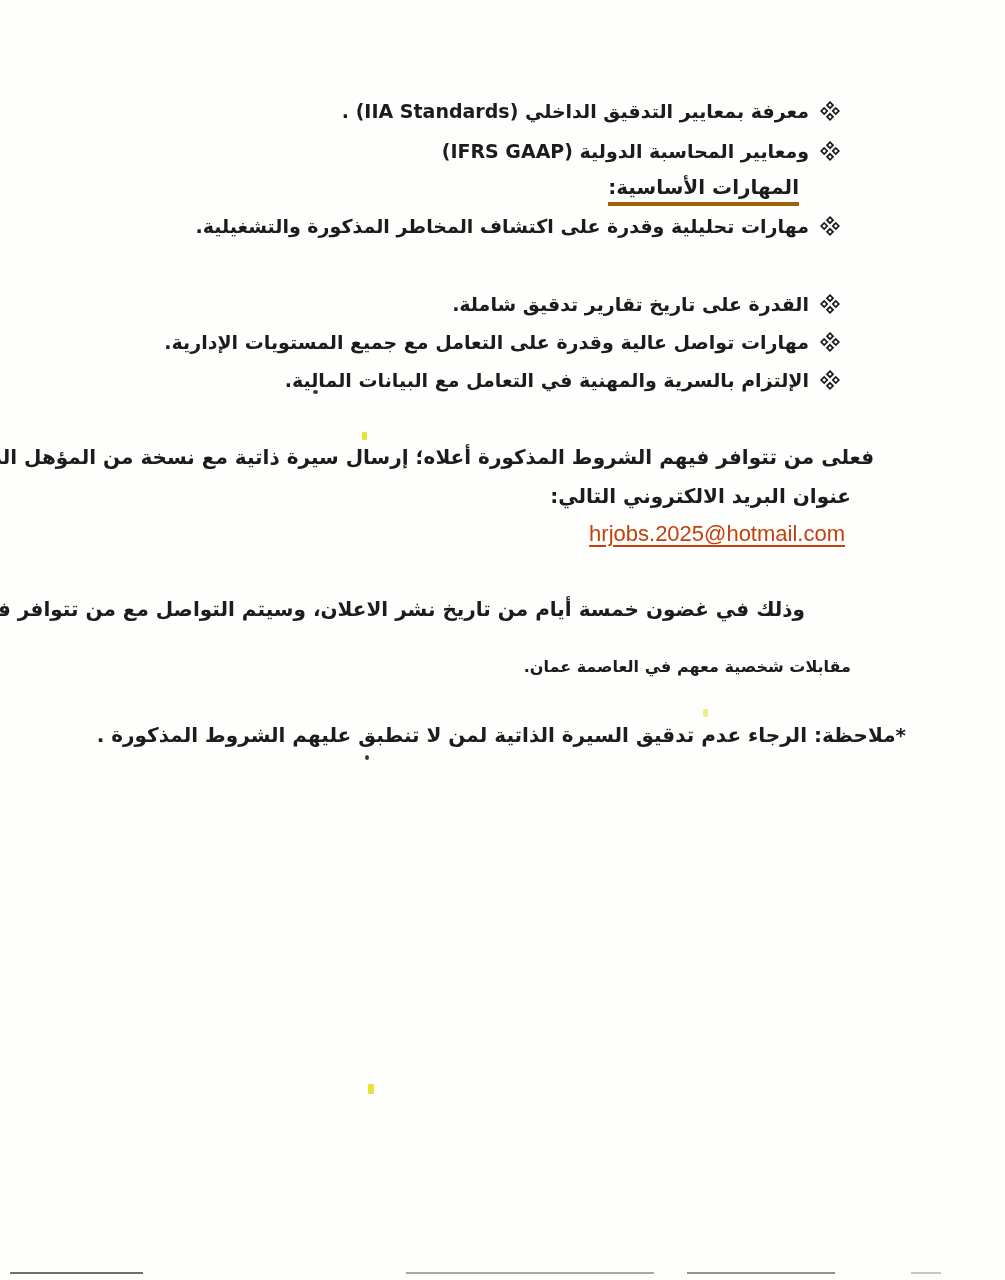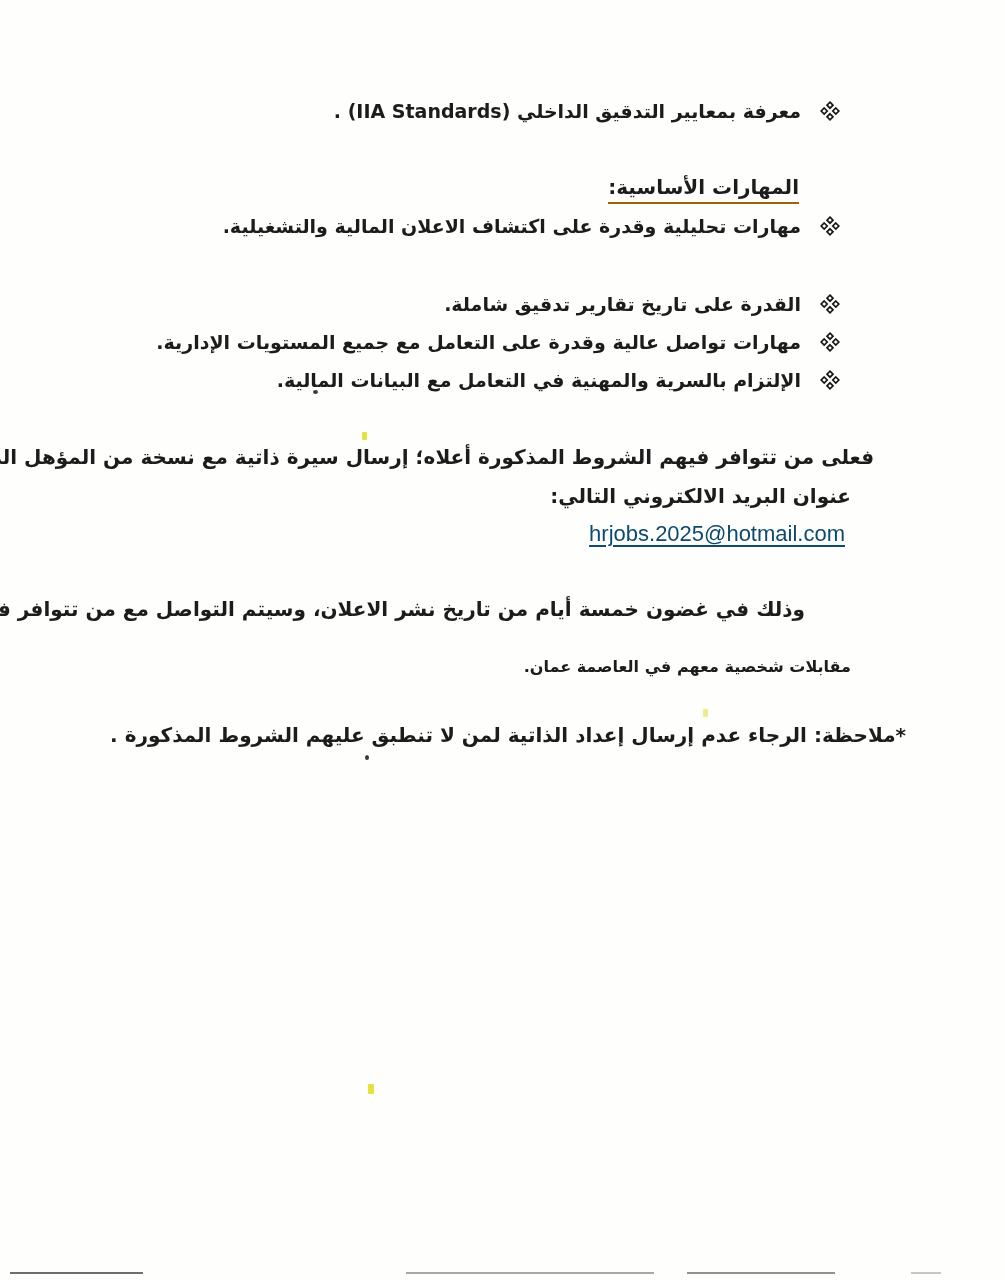--- a/index.html
+++ b/index.html
@@ -23,21 +23,21 @@
     line-height: 27px;
     color: #1c1c1c;
     letter-spacing: 0.1px;
   }
   .bullet-row {
     position: absolute;
     right: 165px;
     display: flex;
     direction: rtl;
     align-items: flex-start;
-    gap: 19px;
+    gap: 11px;
   }
   .bullet-row .txt {
     direction: rtl;
     unicode-bidi: plaintext;
     white-space: nowrap;
     font-size: 19px;
     font-weight: 700;
     line-height: 24px;
   }
   .bullet-icon {
@@ -46,30 +46,30 @@
     height: 20px;
     margin-top: 2px;
   }
   .skills-heading {
     position: absolute;
     right: 206px;
     direction: rtl;
     white-space: nowrap;
     font-size: 20px;
     font-weight: 700;
-    border-bottom: 2px solid #a16207;
+    border-bottom: 4px solid #a16207;
     padding-bottom: 3px;
   }
   .email {
     position: absolute;
     direction: ltr;
     font-family: "Liberation Sans", sans-serif;
     font-size: 22px;
     font-weight: 400;
-    color: #0c4a6e;
+    color: #c2410c;
     text-decoration: underline;
     text-underline-offset: 4px;
     white-space: nowrap;
   }
   .speck { position: absolute; border-radius: 1px; }
   .speck.yellow { width: 5px; height: 8px; background: #e3de2a; opacity: 0.9; }
   .speck.ink-dot { width: 4px; height: 5px; background: #3a3a3a; border-radius: 50%; }
   .scan-edge-seg { position: absolute; height: 2px; top: 1272px; }
 </style>
 </head>
@@ -82,33 +82,44 @@
       <g fill="#ffffff" stroke="#161616" stroke-width="1.7" stroke-linejoin="miter">
         <path d="M10 1.2 L13 4.2 L10 7.2 L7 4.2 Z"></path>
         <path d="M4.2 7 L7.2 10 L4.2 13 L1.2 10 Z"></path>
         <path d="M15.8 7 L18.8 10 L15.8 13 L12.8 10 Z"></path>
         <path d="M10 12.8 L13 15.8 L10 18.8 L7 15.8 Z"></path>
       </g>
     </svg>
     <span class="txt">معرفة بمعايير التدقيق الداخلي (IIA Standards) .</span>
   </div>
 
+  <div class="bullet-row" style="top:139px">
+    <svg class="bullet-icon" viewBox="0 0 20 20">
+      <g fill="#ffffff" stroke="#161616" stroke-width="1.7" stroke-linejoin="miter">
+        <path d="M10 1.2 L13 4.2 L10 7.2 L7 4.2 Z"></path>
+        <path d="M4.2 7 L7.2 10 L4.2 13 L1.2 10 Z"></path>
+        <path d="M15.8 7 L18.8 10 L15.8 13 L12.8 10 Z"></path>
+        <path d="M10 12.8 L13 15.8 L10 18.8 L7 15.8 Z"></path>
+      </g>
+    </svg>
+    <span class="txt">ومعايير المحاسبة الدولية (IFRS GAAP)</span>
+  </div>
 
   <div class="skills-heading" style="top:175px">المهارات الأساسية:</div>
 
   <div class="bullet-row" style="top:214px">
     <svg class="bullet-icon" viewBox="0 0 20 20">
       <g fill="#ffffff" stroke="#161616" stroke-width="1.7" stroke-linejoin="miter">
         <path d="M10 1.2 L13 4.2 L10 7.2 L7 4.2 Z"></path>
         <path d="M4.2 7 L7.2 10 L4.2 13 L1.2 10 Z"></path>
         <path d="M15.8 7 L18.8 10 L15.8 13 L12.8 10 Z"></path>
         <path d="M10 12.8 L13 15.8 L10 18.8 L7 15.8 Z"></path>
       </g>
     </svg>
-    <span class="txt">مهارات تحليلية وقدرة على اكتشاف الاعلان المالية والتشغيلية.</span>
+    <span class="txt">مهارات تحليلية وقدرة على اكتشاف المخاطر المذكورة والتشغيلية.</span>
   </div>
 
 
   <div class="bullet-row" style="top:292px">
     <svg class="bullet-icon" viewBox="0 0 20 20">
       <g fill="#ffffff" stroke="#161616" stroke-width="1.7" stroke-linejoin="miter">
         <path d="M10 1.2 L13 4.2 L10 7.2 L7 4.2 Z"></path>
         <path d="M4.2 7 L7.2 10 L4.2 13 L1.2 10 Z"></path>
         <path d="M15.8 7 L18.8 10 L15.8 13 L12.8 10 Z"></path>
         <path d="M10 12.8 L13 15.8 L10 18.8 L7 15.8 Z"></path>
@@ -142,21 +153,21 @@
   </div>
 
   <div class="line" style="top:444px; right:131px; font-size:20px">فعلى من تتوافر فيهم الشروط المذكورة أعلاه؛ إرسال سيرة ذاتية مع نسخة من المؤهل الدراسي وشهادات الخبرة على</div>
   <div class="line" style="top:483px; right:154px; font-size:20px">عنوان البريد الالكتروني التالي:</div>
 
   <div class="email" style="top:521px; right:160px">hrjobs.2025@hotmail.com</div>
 
   <div class="line" style="top:596px; right:200px; font-size:20px">وذلك في غضون خمسة أيام من تاريخ نشر الاعلان، وسيتم التواصل مع من تتوافر فيهم الشروط لإجراء</div>
   <div class="line" style="top:653px; right:154px; font-size:16px">مقابلات شخصية معهم في العاصمة عمان.</div>
 
-  <div class="line" style="top:722px; right:99px; font-size:20px">*ملاحظة: الرجاء عدم إرسال إعداد الذاتية لمن لا تنطبق عليهم الشروط المذكورة .</div>
+  <div class="line" style="top:722px; right:99px; font-size:20px">*ملاحظة: الرجاء عدم تدقيق السيرة الذاتية لمن لا تنطبق عليهم الشروط المذكورة .</div>
 
   <div class="speck ink-dot" style="left:313px; top:390px; width:5px; height:4px"></div>
   <div class="speck yellow" style="left:362px; top:432px"></div>
   <div class="speck yellow" style="left:703px; top:709px; opacity:0.55"></div>
   <div class="speck ink-dot" style="left:365px; top:755px"></div>
   <div class="speck yellow" style="left:368px; top:1084px; width:6px; height:10px"></div>
 
   <div class="scan-edge-seg" style="left:10px;  width:133px; background:#6f6e6a"></div>
   <div class="scan-edge-seg" style="left:406px; width:248px; background:#a9a7a2"></div>
   <div class="scan-edge-seg" style="left:687px; width:148px; background:#93918c"></div>

